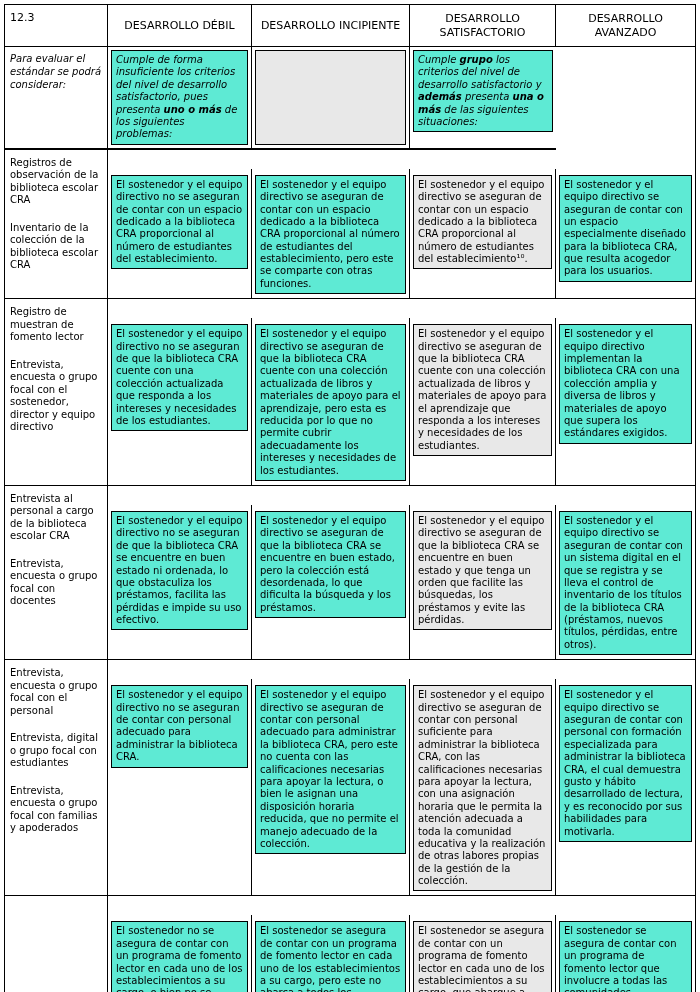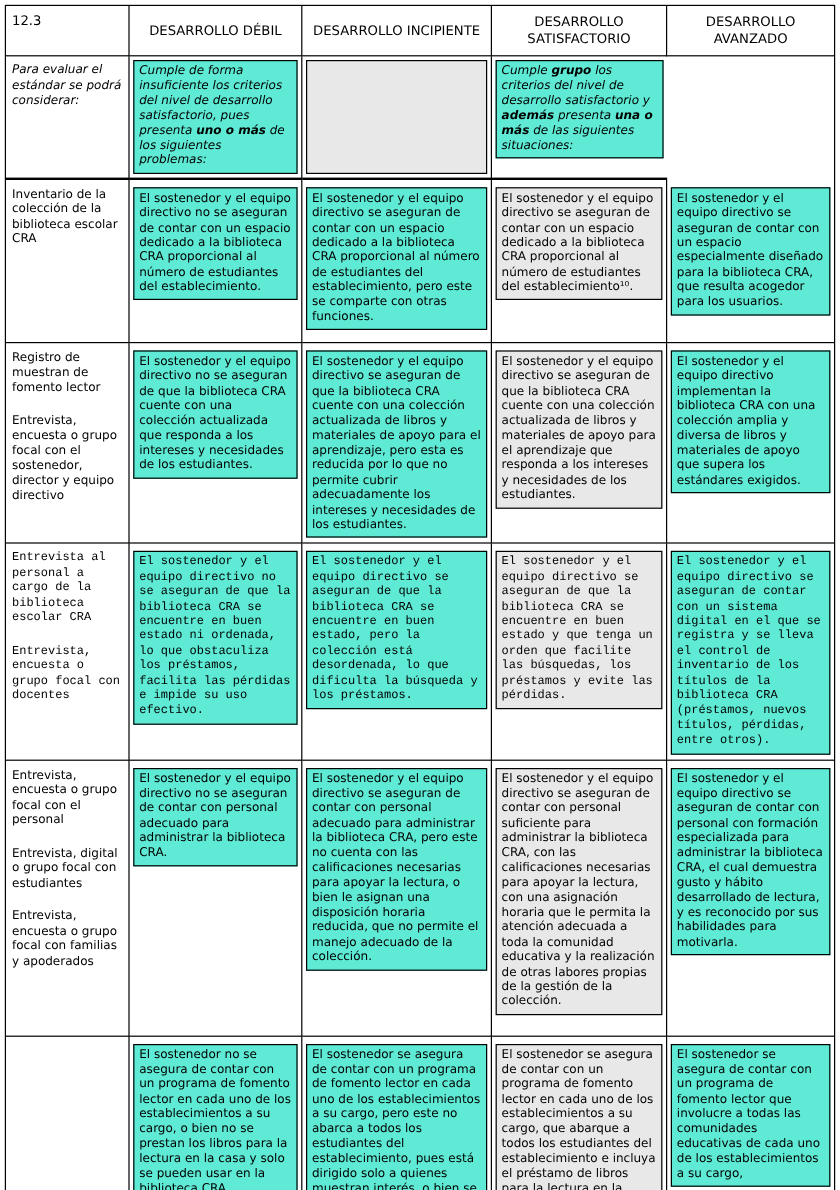--- a/index.html
+++ b/index.html
@@ -61,35 +61,35 @@
   .desc-row .textbox { font-style: italic; }
   .stretchbox { flex: 1; min-height: 60px; }
 
   
   .body-row .src-cell {
     font-size: 10px;
     line-height: 1.25;
     padding: 7px 4px 4px 5px;
   }
   .src-item { margin: 0 0 15px 0; }
-  .body-row .level-cell { padding: 6px 2px 4px 2px; }
+  .body-row .level-cell { padding: 6px 2px 4px 2px; margin-top: 19px; }
 
   .textbox {
     border: 1px solid #000;
     background: #5eead4;
     padding: 3px 4px;
     margin: 0 1px;
     font-size: 10px;
     line-height: 1.24;
   }
   .textbox.shaded { background: #e8e8e8; }
 
   #rubric-body .body-row:nth-of-type(1) { min-height: 136px; }
   #rubric-body .body-row:nth-of-type(2) { min-height: 166px; }
-  #rubric-body .body-row:nth-of-type(3) { min-height: 164px; font-family: Liberation Mono, monospace; }
+  #rubric-body .body-row:nth-of-type(3) { min-height: 164px; }
   #rubric-body .body-row:nth-of-type(4) { min-height: 230px; }
   #rubric-body .body-row:nth-of-type(5) { min-height: 152px; }
 </style>
 </head>
 <body>
 
 <div class="rubric">
 
   <div class="grid-row header-row">
     <div class="cell code-cell">
@@ -120,20 +120,21 @@
       <div class="textbox shaded stretchbox"></div>
     </div>
     <div class="cell">
       <div class="textbox">Cumple <b>grupo</b> los criterios del nivel de desarrollo satisfactorio y <b>además</b> presenta <b>una o más</b> de las siguientes situaciones:</div>
     </div>
   </div>
 
   <div id="rubric-body">
       <div class="grid-row body-row">
         <div class="cell src-cell">
+          <p class="src-item">Registros de observación de la biblioteca escolar CRA</p>
           <p class="src-item">Inventario de la colección de la biblioteca escolar CRA</p>
         </div>
         <div class="cell level-cell">
           <div class="textbox">El sostenedor y el equipo directivo no se aseguran de contar con un espacio dedicado a la biblioteca CRA proporcional al número de estudiantes del establecimiento.</div>
         </div>
         <div class="cell level-cell">
           <div class="textbox">El sostenedor y el equipo directivo se aseguran de contar con un espacio dedicado a la biblioteca CRA proporcional al número de estudiantes del establecimiento, pero este se comparte con otras funciones.</div>
         </div>
         <div class="cell level-cell">
           <div class="textbox shaded">El sostenedor y el equipo directivo se aseguran de contar con un espacio dedicado a la biblioteca CRA proporcional al número de estudiantes del establecimiento¹⁰.</div>

